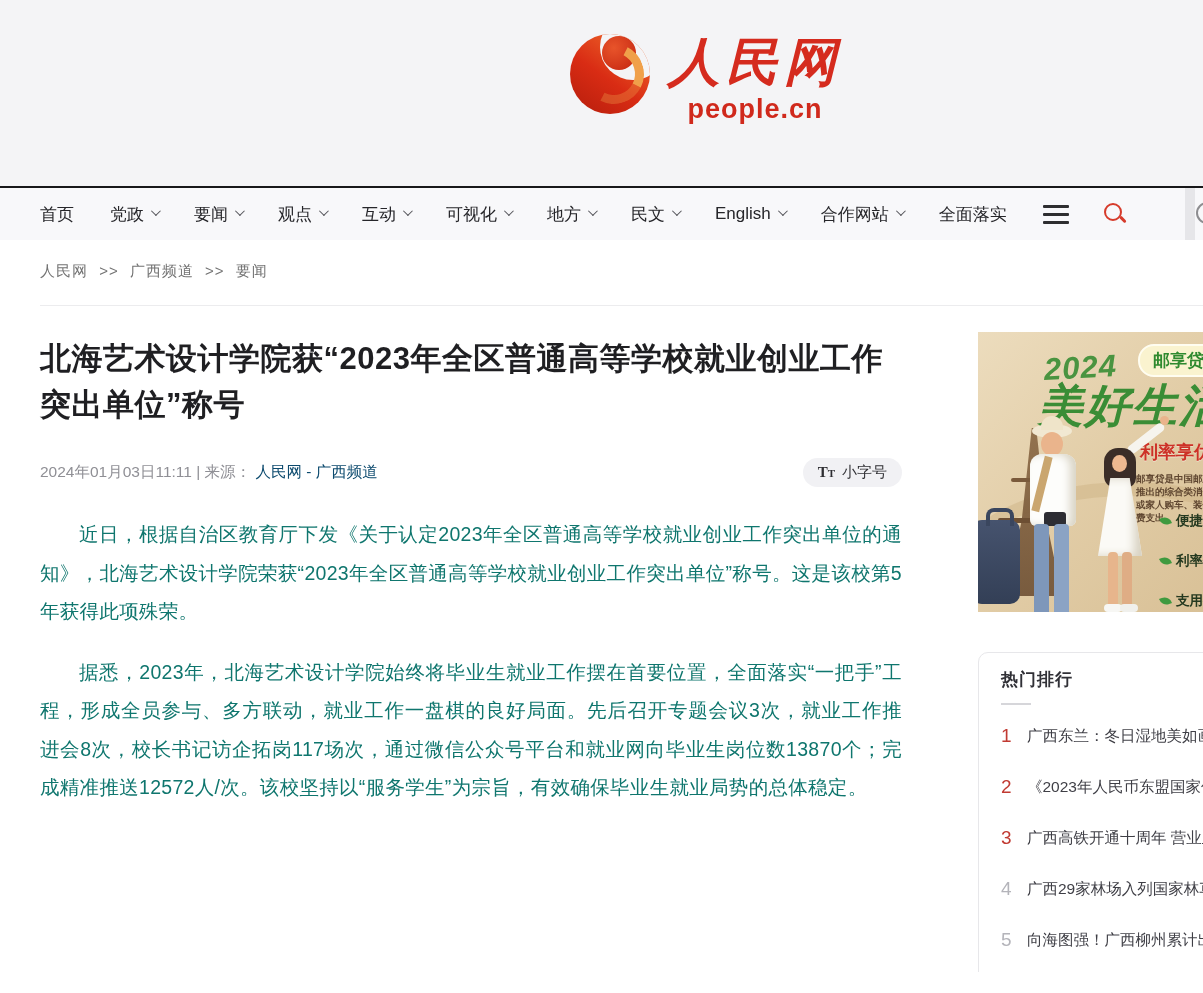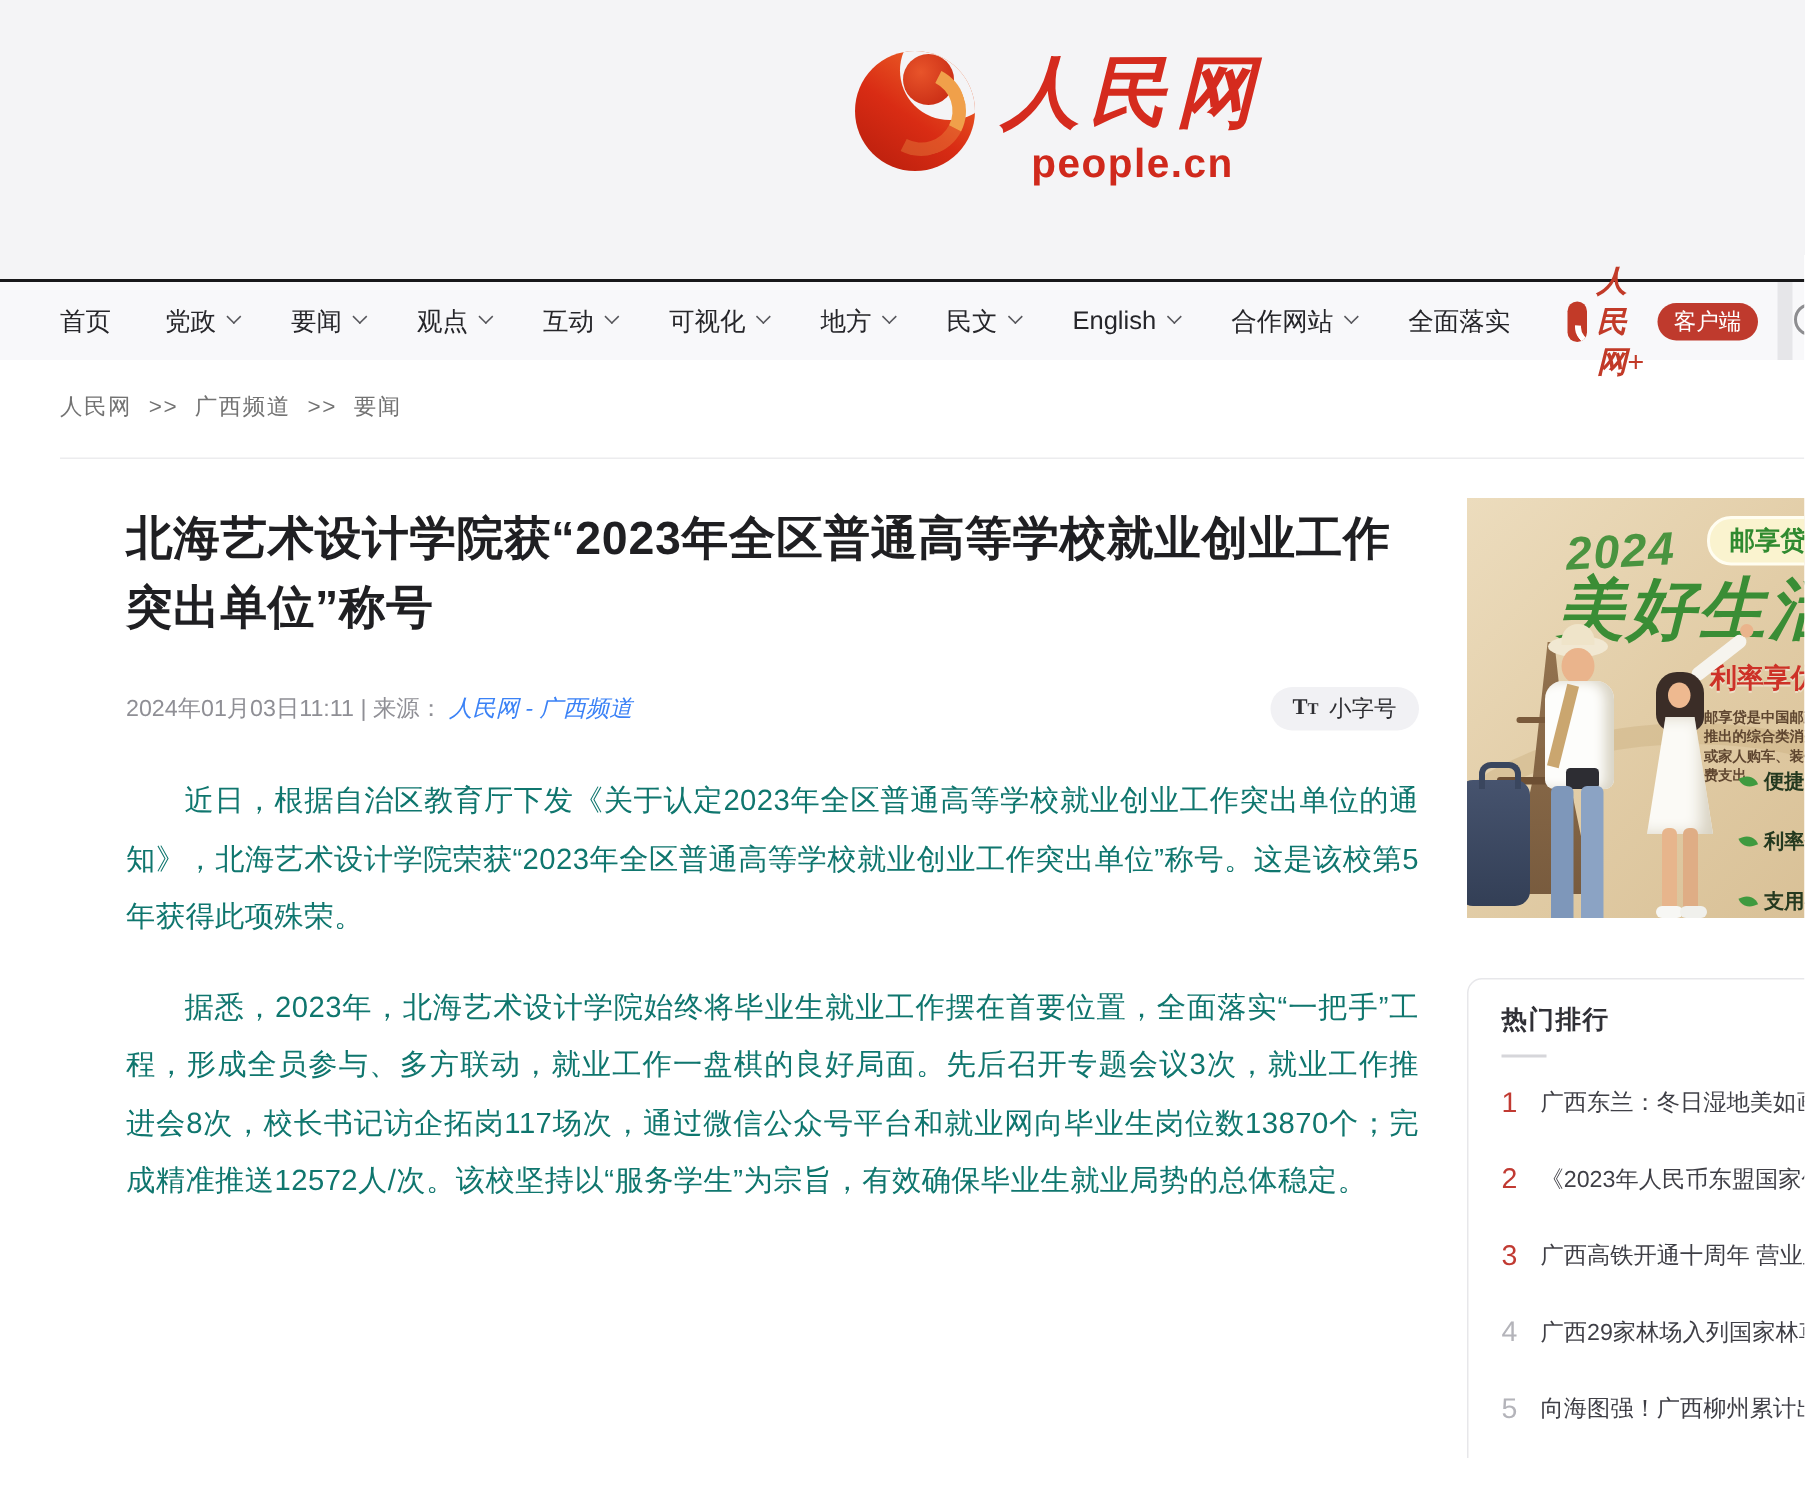--- a/index.html
+++ b/index.html
@@ -49,25 +49,25 @@
   .partial-circle { position:absolute; left:1196px; top:14px; width:22px; height:22px;
           border:2px solid #8d8d90; border-radius:50%; background:transparent; }
 
   
   .breadcrumb { position:absolute; left:40px; top:262px; font-size:15px; color:#737373; letter-spacing:1px; }
   .breadcrumb .bc-link { cursor:pointer; }
   .bc-sep { margin:0 6px; }
   .divider { position:absolute; left:40px; top:305px; width:1163px; height:1px; background:#ececee; }
 
   
-  .main { position:absolute; left:40px; top:336px; width:862px;margin-left:44px; }
+  .main { position:absolute; left:40px; top:336px; width:862px; }
   .article-title { font-size:31px; line-height:46px; font-weight:700; color:#1f1f22; letter-spacing:0.5px; }
   .meta-row { display:flex; align-items:center; justify-content:space-between; margin-top:28px; height:32px; }
   .meta-left { font-size:15.5px; color:#8f8f95; }
-  .meta-left .src { color:#3b82f6; cursor:pointer;font-style:italic; }
+  .meta-left .src { color:#0c4a6e; cursor:pointer; }
   .font-btn { display:flex; align-items:center; background:#f1f1f4; border-radius:16px; padding:5px 15px;
           font-size:15px; color:#2e2e32; cursor:pointer; }
   .font-btn .tt { font-family:"Liberation Serif","DejaVu Serif",serif; font-weight:700; margin-right:7px; }
   .font-btn .tt .t2 { font-size:11px; }
   .article-body { margin-top:27px; }
   .article-body p { font-size:19.5px; line-height:38.5px; color:#0f766e; text-indent:2em;
           text-align:justify; margin-bottom:22px; letter-spacing:0.3px; }
   .byline { text-align:right; font-size:15.5px; color:#2e2e32; margin-top:1px; }
 
   
@@ -191,25 +191,20 @@
         <span>English</span>
         <span class="chev"></span>
       </div>
     <div class="nav-item">
         <span>合作网站</span>
         <span class="chev"></span>
       </div>
     <div class="nav-item">
         <span>全面落实</span>
       </div>
-    <div class="app-badge">
-      <span class="badge-ico"></span>
-      <span class="badge-brand">人民网+</span>
-      <span class="badge-pill">客户端</span>
-    </div>
     <div class="hamburger">
         <span></span>
         <span></span>
         <span></span>
       </div>
     <div class="search"></div>
     <div class="nav-strip"></div>
     <div class="partial-circle"></div>
   </div>
 

